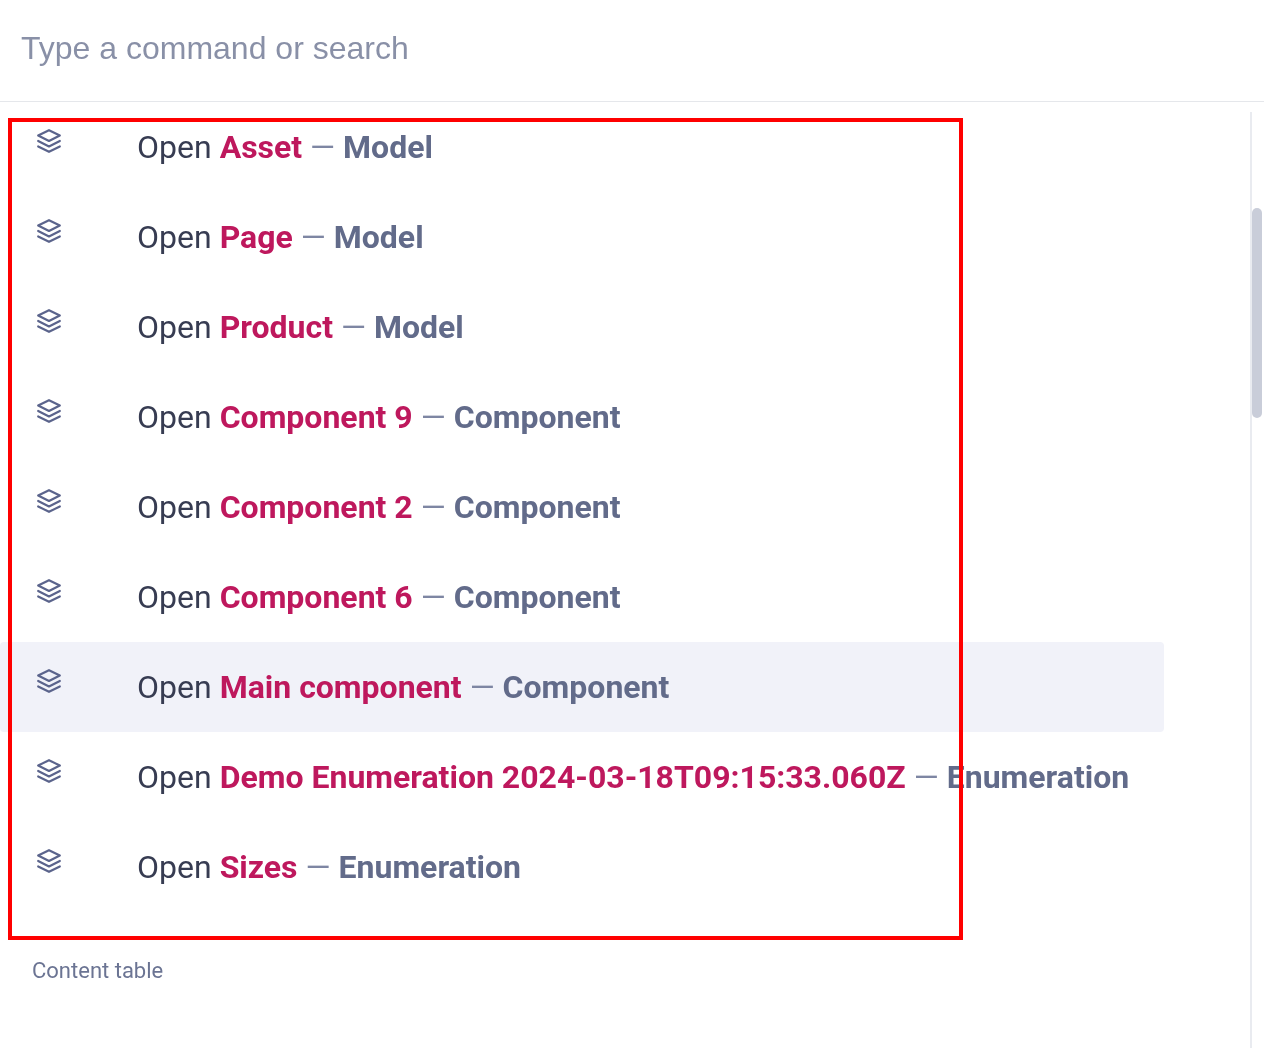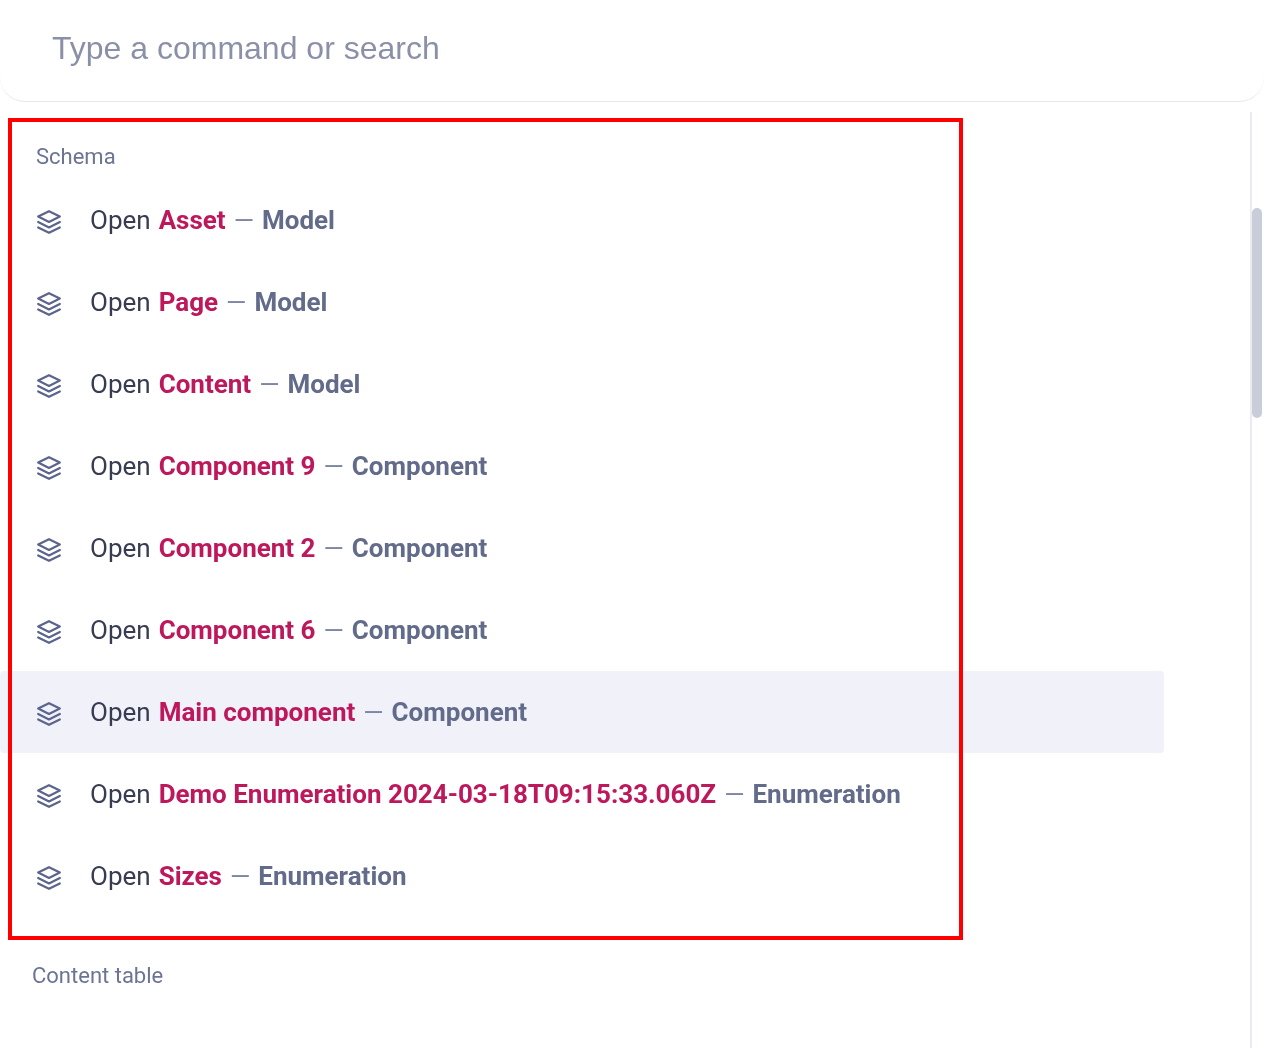--- a/index.html
+++ b/index.html
@@ -9,23 +9,22 @@
     }
     body {
       font-family: -apple-system, BlinkMacSystemFont, "Segoe UI", Roboto, Helvetica, Arial, sans-serif;
       background: #ffffff;
       width: 1264px;
       height: 1048px;
       overflow: hidden;
       position: relative;
     }
     .search-container {
-      padding: 30px 36px 34px 52px;
+      padding: 30px 36px 34px 21px;
       border-bottom: 1px solid #e5e7eb;
-      border-radius: 25px;
     }
     .search-input {
       width: 100%;
       border: none;
       outline: none;
       font-size: 32px;
       color: #9299b0;
       font-weight: 400;
       background: transparent;
     }
@@ -47,24 +46,25 @@
       z-index: 10;
     }
     .section-label {
       font-size: 22px;
       color: #6b7493;
       font-weight: 400;
       padding: 42px 36px 10px 36px;
     }
     .result-item {
       display: flex;
-      align-items: flex-end;
+      align-items: flex-start;
       padding: 26px 36px;
       cursor: pointer;
-      font-size: 26px;
+      font-size: 32px;
+      gap: 47px;
     }
     .result-item.selected {
       background: #f1f2f9;
       margin-right: 100px;
       border-radius: 4px;
     }
     .result-icon {
       width: 26px;
       height: 26px;
       margin-right: 28px;
@@ -125,21 +125,20 @@
 </head>
 <body>
 
 <div class="search-container">
   <input type="text" class="search-input" placeholder="Type a command or search" style="">
 </div>
 
 <div class="results-container">
   <div class="highlight-box"></div>
 
-  <div class="section-label">Schema</div>
 
   <div id="schema-items">
       <div class="result-item">
         <span class="result-icon">
           <svg viewBox="0 0 24 24" fill="none" stroke="#5b648c" stroke-width="2" stroke-linecap="round" stroke-linejoin="round">
             <polygon points="12 2 2 7 12 12 22 7 12 2"></polygon>
             <polyline points="2 17 12 22 22 17"></polyline>
             <polyline points="2 12 12 17 22 12"></polyline>
           </svg>
         </span>
@@ -168,21 +167,21 @@
       <div class="result-item">
         <span class="result-icon">
           <svg viewBox="0 0 24 24" fill="none" stroke="#5b648c" stroke-width="2" stroke-linecap="round" stroke-linejoin="round">
             <polygon points="12 2 2 7 12 12 22 7 12 2"></polygon>
             <polyline points="2 17 12 22 22 17"></polyline>
             <polyline points="2 12 12 17 22 12"></polyline>
           </svg>
         </span>
         <span class="result-text">
           <span class="result-action">Open</span>
-          <span class="result-name">Content</span>
+          <span class="result-name">Product</span>
           <span class="result-separator">—</span>
           <span class="result-type">Model</span>
         </span>
       </div>
       <div class="result-item">
         <span class="result-icon">
           <svg viewBox="0 0 24 24" fill="none" stroke="#5b648c" stroke-width="2" stroke-linecap="round" stroke-linejoin="round">
             <polygon points="12 2 2 7 12 12 22 7 12 2"></polygon>
             <polyline points="2 17 12 22 22 17"></polyline>
             <polyline points="2 12 12 17 22 12"></polyline>

